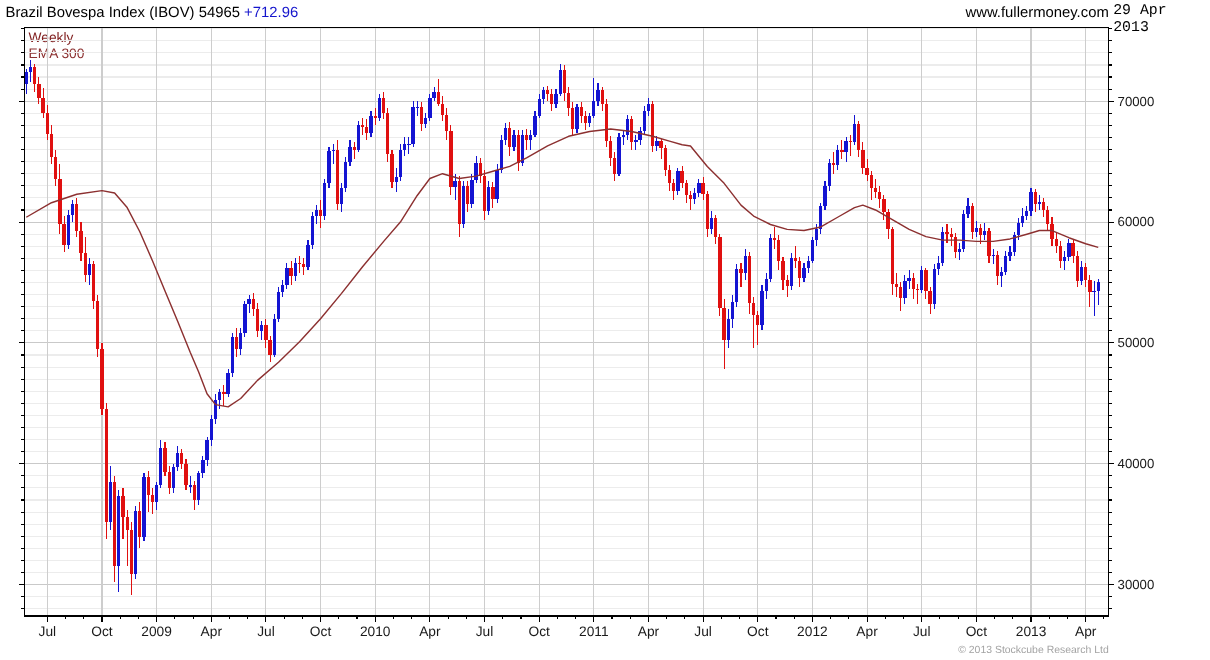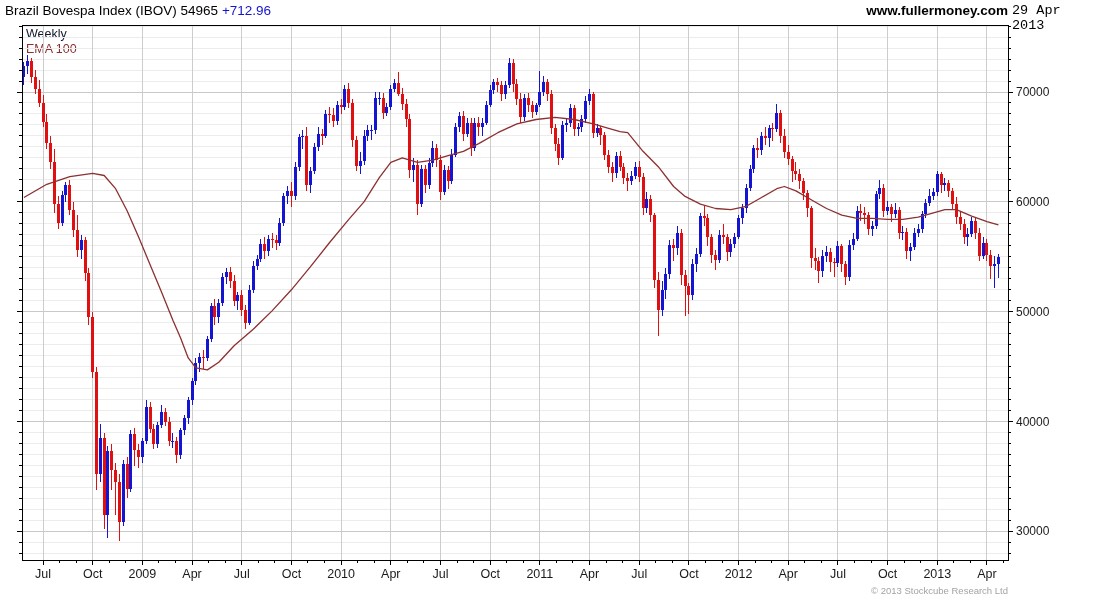--- a/index.html
+++ b/index.html
@@ -1,38 +1,38 @@
 <!DOCTYPE html>
 <html><head>
 <meta charset="utf-8">
 <style>
   html,body{margin:0;padding:0;background:#ffffff;}
   body{width:1100px;height:600px;position:relative;overflow:hidden;
        font-family:"Liberation Sans", sans-serif;}
   .hdr{position:absolute;top:3px;left:0;width:1100px;height:18px;font-size:13.5px;color:#000;}
   .hdr .left{position:absolute;left:5px;top:0;white-space:pre;}
-  .hdr .right{position:absolute;right:92px;top:0;font-weight:bold;}
+  .hdr .right{position:absolute;right:92px;top:0;}
   .hdr .date{position:absolute;right:10px;top:0;width:78px;text-align:left;font-family:Liberation Mono, monospace;}
   .chg{color:#1414cc;}
   .legend{position:absolute;left:26px;font-size:12.5px;}
-  #legend-weekly{top:27px;color:#0f172a;}
+  #legend-weekly{top:27px;color:#7f1d1d;}
   #legend-ema{top:42px;color:#8c3030;}
   svg text{font-family:"Liberation Sans", sans-serif;}
 </style>
 </head>
 <body>
 
 <div class="hdr">
   <span class="left"><span>Brazil Bovespa Index (IBOV) 54965</span> <span class="chg">+712.96</span></span>
   <span class="right">www.fullermoney.com</span>
   <span class="date">29 Apr 2013</span>
 </div>
 
 <div class="legend" id="legend-weekly">Weekly</div>
-<div class="legend" id="legend-ema">EMA 100</div>
+<div class="legend" id="legend-ema">EMA 300</div>
 
 <svg id="chart" width="1100" height="600" style="position:absolute;left:0;top:0;">
     <line x1="22" y1="553.4086242299795" x2="1008" y2="553.4086242299795" stroke="#ececec" stroke-width="1" shape-rendering="crispEdges"></line>
     <line x1="22" y1="542.4229979466119" x2="1008" y2="542.4229979466119" stroke="#ececec" stroke-width="1" shape-rendering="crispEdges"></line>
     <line x1="22" y1="520.4517453798768" x2="1008" y2="520.4517453798768" stroke="#ececec" stroke-width="1" shape-rendering="crispEdges"></line>
     <line x1="22" y1="509.46611909650926" x2="1008" y2="509.46611909650926" stroke="#ececec" stroke-width="1" shape-rendering="crispEdges"></line>
     <line x1="22" y1="498.48049281314167" x2="1008" y2="498.48049281314167" stroke="#ececec" stroke-width="1" shape-rendering="crispEdges"></line>
     <line x1="22" y1="487.49486652977413" x2="1008" y2="487.49486652977413" stroke="#ececec" stroke-width="1" shape-rendering="crispEdges"></line>
     <line x1="22" y1="476.5092402464066" x2="1008" y2="476.5092402464066" stroke="#ececec" stroke-width="1" shape-rendering="crispEdges"></line>
     <line x1="22" y1="465.52361396303905" x2="1008" y2="465.52361396303905" stroke="#ececec" stroke-width="1" shape-rendering="crispEdges"></line>

